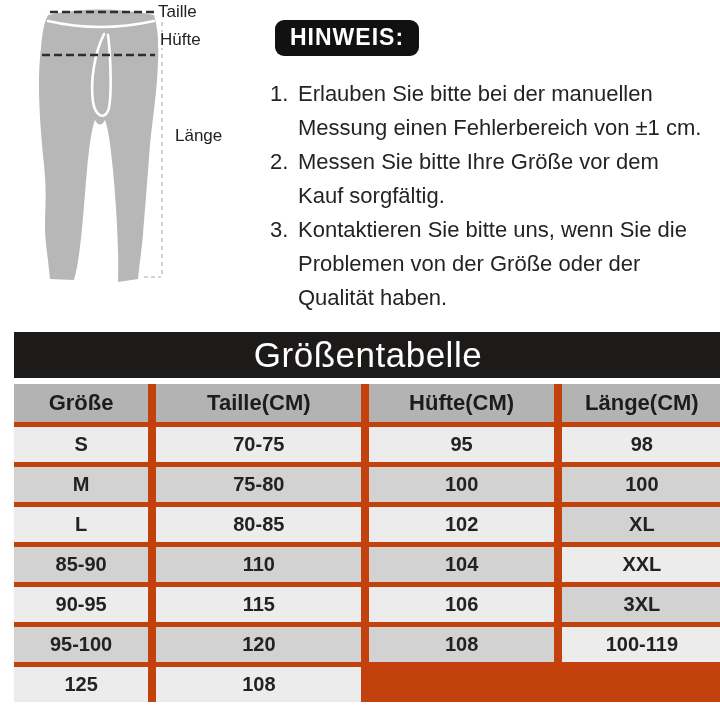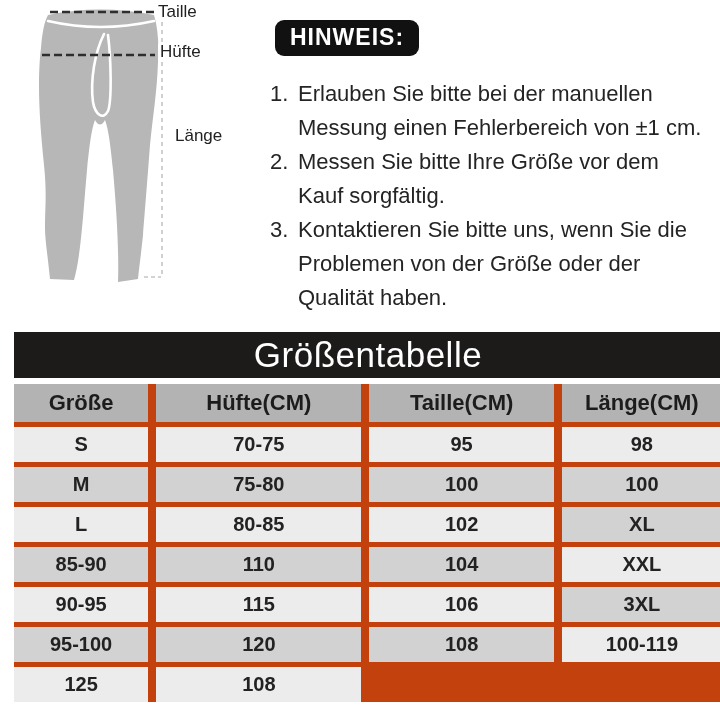--- a/index.html
+++ b/index.html
@@ -93,21 +93,21 @@
       <line x1="42" y1="12" x2="146" y2="12" stroke="#2e2e2e" stroke-width="2.6" stroke-dasharray="8 4"></line>
 
       <line x1="34" y1="55" x2="147" y2="55" stroke="#2e2e2e" stroke-width="2.6" stroke-dasharray="8 4"></line>
 
       <line x1="154" y1="22" x2="154" y2="277" stroke="#c5c5c5" stroke-width="1.6" stroke-dasharray="4 4"></line>
 
       <line x1="136" y1="277" x2="153" y2="277" stroke="#c5c5c5" stroke-width="1.6" stroke-dasharray="4 3"></line>
     </svg>
 
     <span class="dim-label" style="left:148px;top:4px">Taille</span>
-    <span class="dim-label" style="left:150px;top:44px">Hüfte</span>
+    <span class="dim-label" style="left:150px;top:32px">Hüfte</span>
     <span class="dim-label" style="left:165px;top:128px">Länge</span>
 
     <div class="notice">
       <div class="notice-badge">HINWEIS:</div>
       <div class="notice-list" id="notice-list">
           <div class="notice-item">
             <span class="num">1.</span>
             <span class="txt">Erlauben Sie bitte bei der manuellen
 Messung einen Fehlerbereich von ±1 cm.</span>
           </div>
@@ -123,22 +123,22 @@
 Qualität haben.</span>
           </div>
         </div>
     </div>
   </div>
 
   <div class="table-section">
     <div class="table-title">Größentabelle</div>
     <div class="size-grid" id="size-grid">
         <div class="cell head">Größe</div>
+        <div class="cell head">Taille(CM)</div>
         <div class="cell head">Hüfte(CM)</div>
-        <div class="cell head">Taille(CM)</div>
         <div class="cell head">Länge(CM)</div>
         <div class="cell light">S</div>
         <div class="cell light">70-75</div>
         <div class="cell light">95</div>
         <div class="cell light">98</div>
         <div class="cell dark">M</div>
         <div class="cell dark">75-80</div>
         <div class="cell dark">100</div>
         <div class="cell dark">100</div>
         <div class="cell light">L</div>

